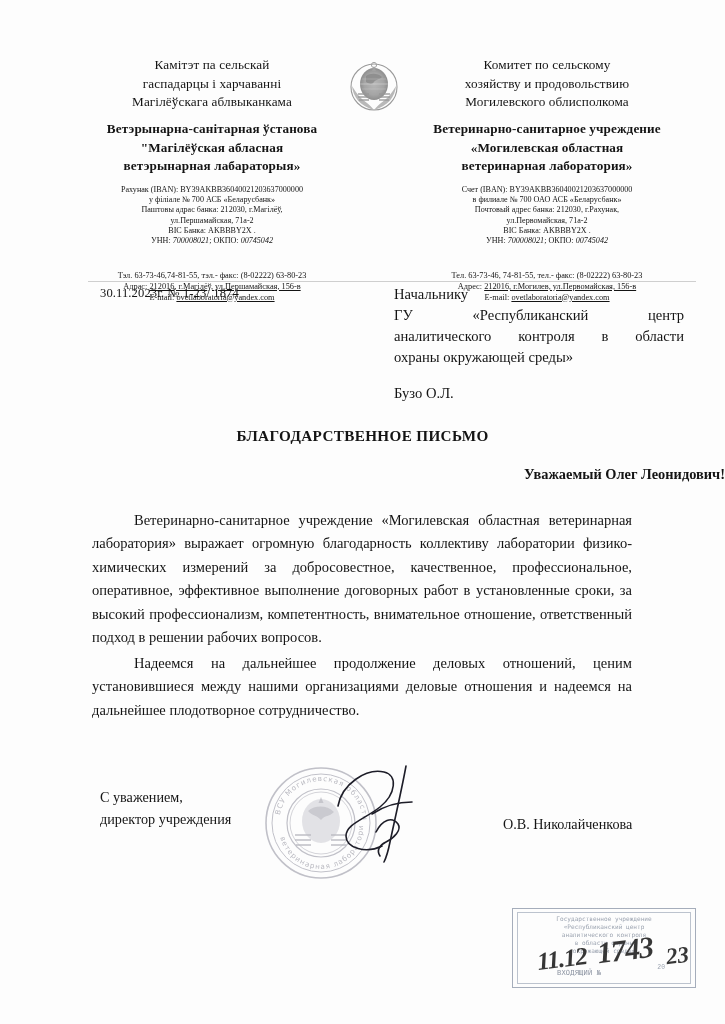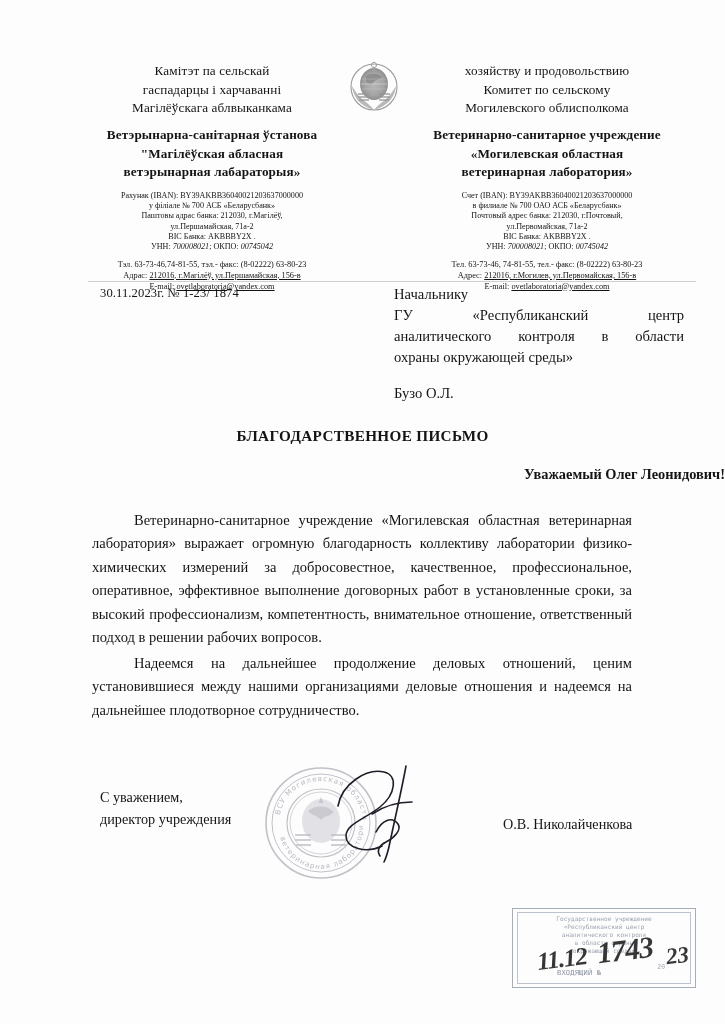--- a/index.html
+++ b/index.html
@@ -13,21 +13,21 @@
     height: 1024px;
     background: #fdfdfd;
     overflow: hidden;
     font-family: "Liberation Serif", "DejaVu Serif", serif;
     color: #141414;
   }
 
   
   .letterhead {
     position: absolute;
-    top: 62px;
+    top: 56px;
     left: 0;
     width: 725px;
     display: flex;
     justify-content: space-between;
     align-items: flex-start;
   }
   .lh-col {
     width: 268px;
     text-align: center;
   }
@@ -47,21 +47,21 @@
     letter-spacing: .1px;
   }
   .lh-fine {
     margin-top: 9px;
     font-size: 8.1px;
     line-height: 1.28;
     letter-spacing: 0px;
   }
   .lh-fine .u { font-style: italic; }
   .lh-contacts {
-    margin-top: 7px;
+    margin-top: 24px;
     font-size: 8.3px;
     line-height: 1.32;
   }
   .lh-contacts .u { text-decoration: underline; }
 
   
   .emblem {
     position: absolute;
     left: 346px;
     top: 58px;
@@ -279,38 +279,38 @@
         </div>
         <div>
           <span>E-mail:</span>
           <span class="u">ovetlaboratoria@yandex.com</span>
         </div>
       </div>
     </div>
 
     <div class="lh-col right">
       <div class="lh-authority">
+        <div>Комитет по сельскому</div>
         <div>хозяйству и продовольствию</div>
-        <div>Комитет по сельскому</div>
         <div>Могилевского облисполкома</div>
       </div>
       <div class="lh-org">
         <div>Ветеринарно-санитарное учреждение</div>
         <div>«Могилевская областная</div>
         <div>ветеринарная лаборатория»</div>
       </div>
       <div class="lh-fine">
         <div>
           <span>Счет (IBAN):</span>
           <span>BY39AKBB36040021203637000000</span>
         </div>
         <div>в филиале № 700 ОАО АСБ «Беларусбанк»</div>
         <div>
           <span>Почтовый адрес банка:</span>
-          <span>212030, г.Почтовый,</span>
+          <span>212030, г.Рахунак,</span>
         </div>
         <div>ул.Первомайская, 71а-2</div>
         <div>
           <span>BIC Банка:</span>
           <span>AKBBBY2X</span> .
         </div>
         <div>
           <span>УНН:</span>
           <span class="u">700008021</span>;
           <span>ОКПО:</span>

